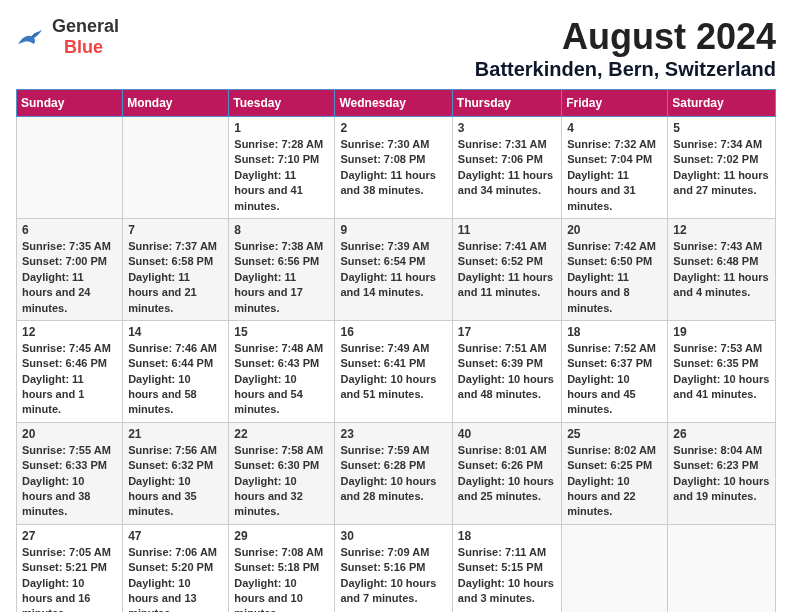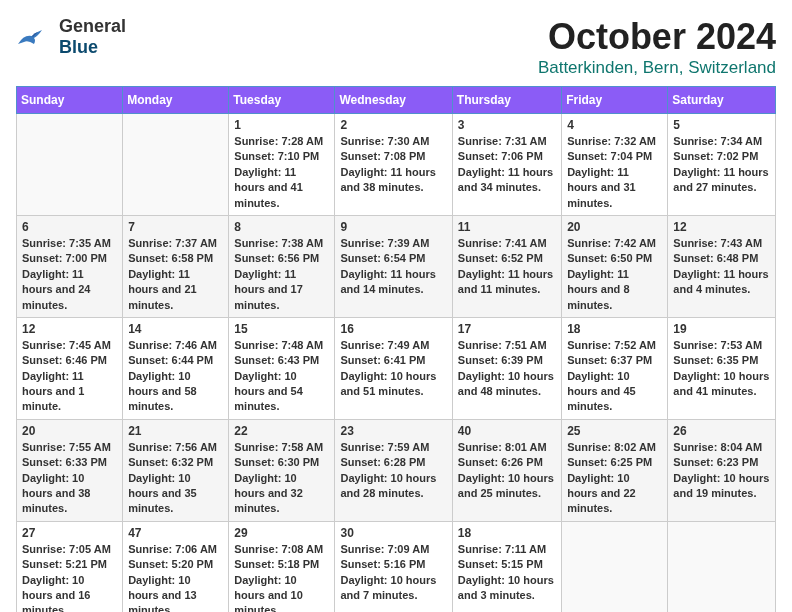--- a/index.html
+++ b/index.html
@@ -12,55 +12,57 @@
     }
     .header {
       display: flex;
       justify-content: space-between;
       align-items: flex-start;
       margin-bottom: 8px;
     }
     .logo {
       display: flex;
       align-items: center;
-      gap: 15px;
+      gap: 8px;
     }
     .logo-text-general {
       font-size: 18px;
       font-weight: bold;
       color: #333;
     }
     .logo-text-blue {
       font-size: 18px;
       font-weight: bold;
-      color: #0c4a6e;
+      color: #ef4444;
+      margin-left: 12px;
     }
     .logo-bird {
       width: 28px;
       height: 22px;
     }
     .title-block {
       text-align: right;
     }
     .month-title {
       font-size: 36px;
       font-weight: bold;
       color: #222;
     }
     .subtitle {
-      font-size: 17px;
-      color: #0f766e;
+      font-size: 20px;
+      color: #0f172a;
+      font-weight: bold;
     }
     table {
       width: 100%;
       border-collapse: collapse;
       font-size: 11px;
     }
     thead tr {
-      background-color: #8b5cf6;
+      background-color: #be185d;
       color: #fff;
     }
     thead th {
       padding: 6px 4px;
       text-align: left;
       font-size: 12px;
       font-weight: bold;
       border: 1px solid #5090cc;
     }
     tbody tr {
@@ -100,21 +102,21 @@
     <svg class="logo-bird" viewBox="0 0 28 22" xmlns="http://www.w3.org/2000/svg">
       <path d="M2 18 Q8 8 16 10 Q20 6 26 4 Q22 10 18 12 Q20 14 18 18 Q12 14 8 16 Z" fill="#3a7abf"></path>
       <path d="M16 10 Q18 7 22 6 Q19 9 17 11 Z" fill="#2a5a9f"></path>
     </svg>
     <div>
       <span class="logo-text-general">General</span><br>
       <span class="logo-text-blue">Blue</span>
     </div>
   </div>
   <div class="title-block">
-    <div class="month-title">October 2024</div>
+    <div class="month-title">August 2024</div>
     <div class="subtitle">Batterkinden, Bern, Switzerland</div>
   </div>
 </div>
 
 <table>
   <thead>
     <tr>
       <th>Sunday</th>
       <th>Monday</th>
       <th>Tuesday</th>

